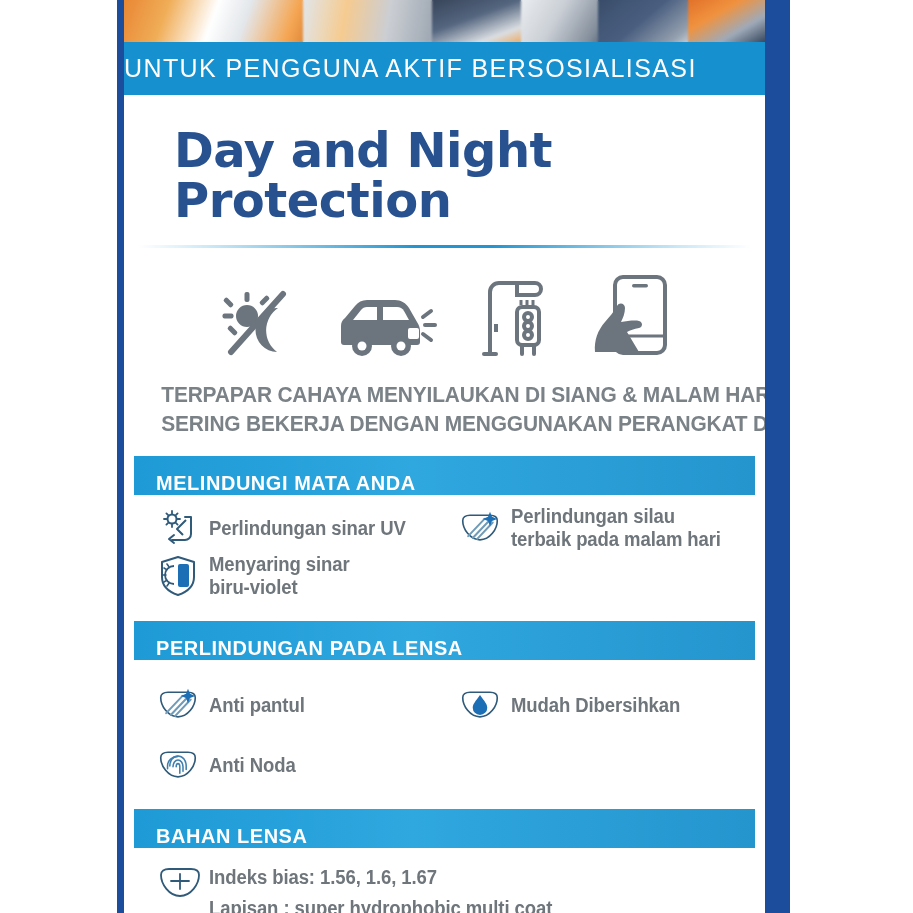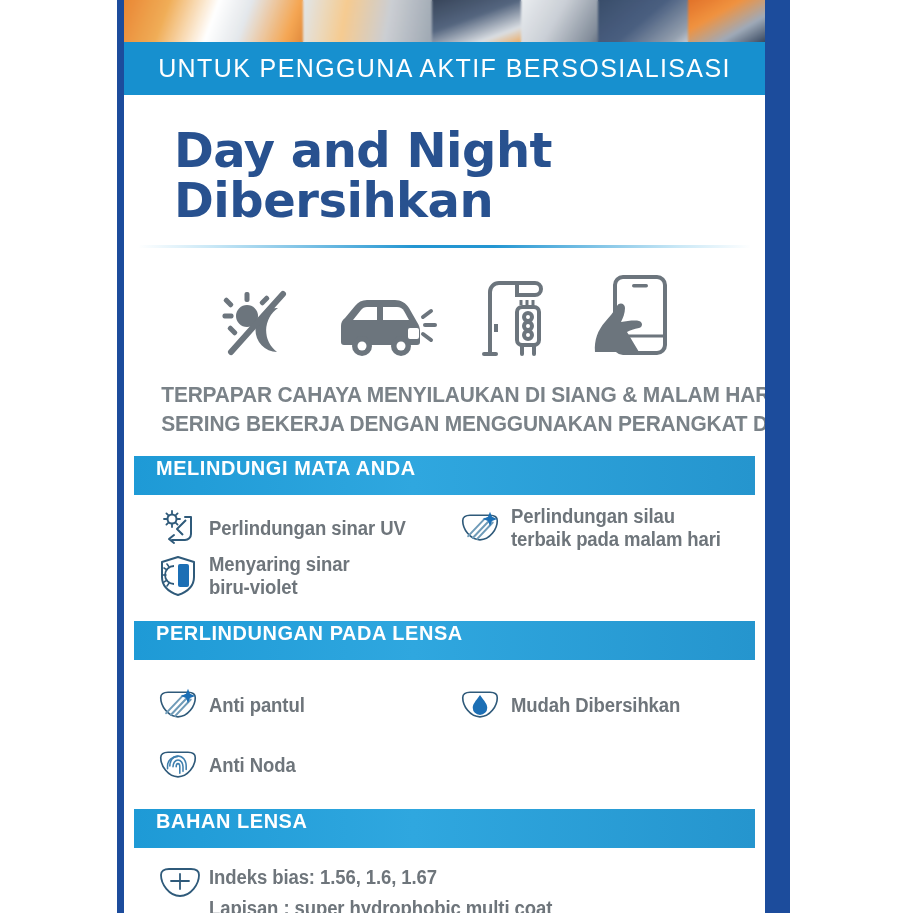--- a/index.html
+++ b/index.html
@@ -79,21 +79,20 @@
     backdrop-filter: blur(1px);
     background: rgba(255,255,255,0.05);
   }
 
   
   .banner {
     background: #1790CF;
     height: 53px;
     display: flex;
     align-items: center;
-    justify-content: center;
   }
   .banner-text {
     color: #ffffff;
     font-size: 25px;
     letter-spacing: 1.4px;
     font-weight: 400;
     font-family: "Liberation Sans", sans-serif;
     white-space: nowrap;
   }
 
@@ -149,21 +148,21 @@
     white-space: nowrap;
     font-family: "Liberation Sans", sans-serif;
   }
 
   
   .sec-bar {
     margin: 18px 10px 0 10px;
     height: 39px;
     background: linear-gradient(to right, #1E9AD6 0%, #2FA7DF 45%, #2595CE 100%);
     display: flex;
-    align-items: flex-start;
+    align-items: flex-end;
     padding-left: 22px;
     box-sizing: border-box;
   }
   .sec-bar-text {
     color: #ffffff;
     font-size: 21px;
     font-weight: 700;
     letter-spacing: 0.6px;
     transform: scaleX(0.95);
     transform-origin: left center;
@@ -238,21 +237,21 @@
       <div class="ph ph-f"></div>
       <div class="photo-blur"></div>
     </div>
 
     <div class="banner">
       <div class="banner-text">UNTUK PENGGUNA AKTIF BERSOSIALISASI</div>
     </div>
 
     <div class="title-block">
       <div class="title-line">Day and Night</div>
-      <div class="title-line">Dibersihkan</div>
+      <div class="title-line">Protection</div>
     </div>
 
     <div class="divider"></div>
 
     <div class="icon-row">
 
       <span class="ic">
         <svg width="72" height="66" viewBox="0 0 72 66" fill="none">
           <g fill="#6C757D">
             <circle cx="26" cy="26" r="11"></circle>

